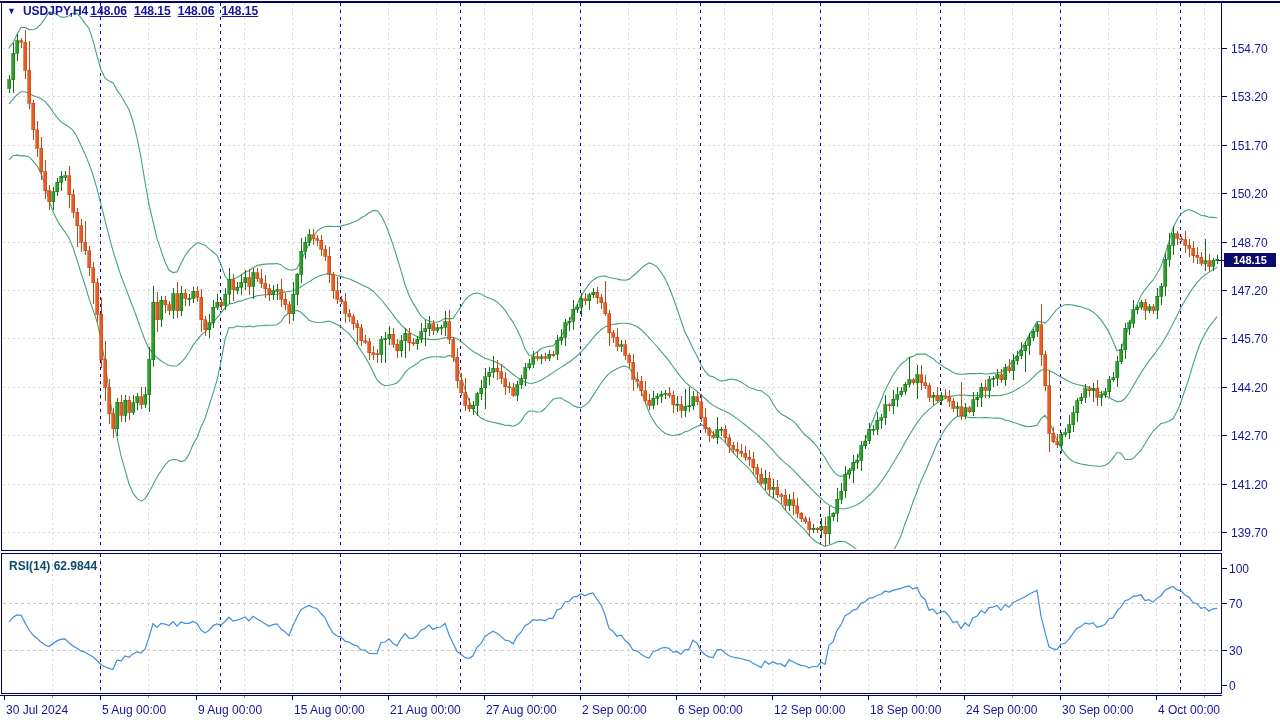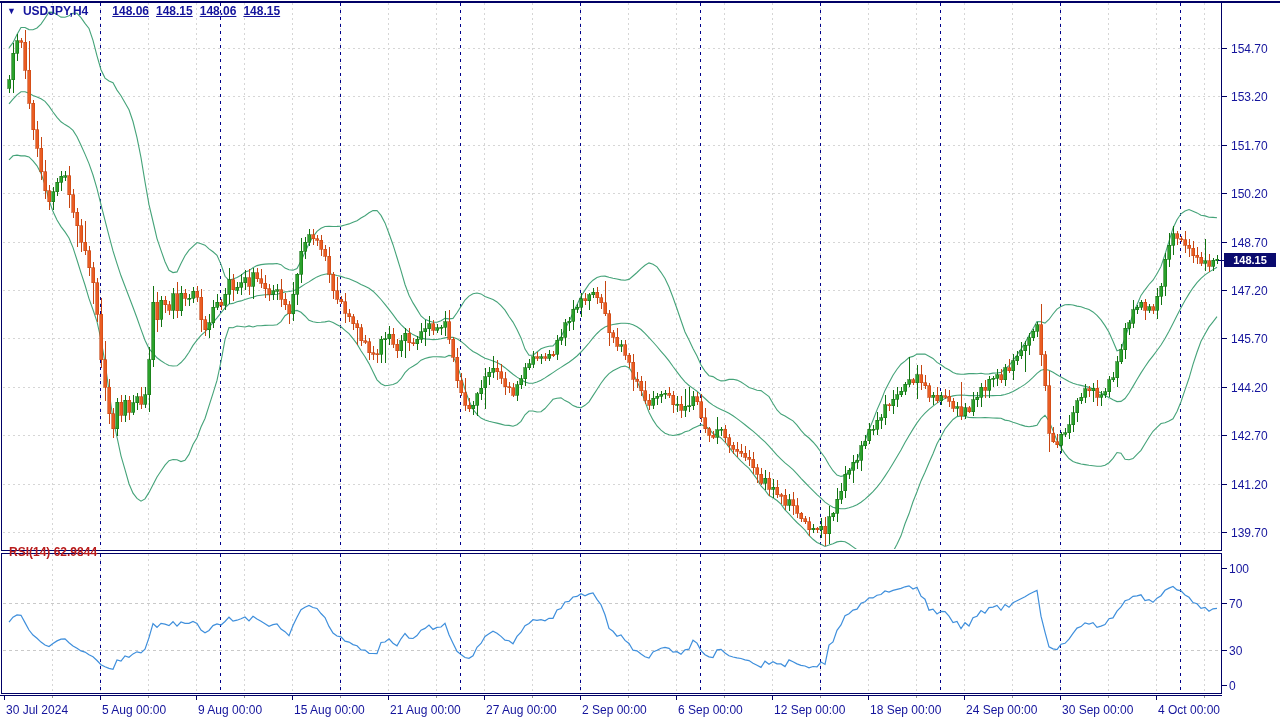--- a/index.html
+++ b/index.html
@@ -2,23 +2,23 @@
 <html><head>
 <meta charset="utf-8">
 <style>
   html,body{margin:0;padding:0;background:#fff;}
   .stage{position:relative;width:1280px;height:720px;background:#ffffff;overflow:hidden;
          font-family:"Liberation Sans", sans-serif;}
   svg{position:absolute;left:0;top:0;}
   .titlebar{position:absolute;left:7px;top:4px;display:flex;align-items:center;
             font-size:12px;font-weight:700;color:#14149c;letter-spacing:0px;white-space:pre;}
   .titlebar .tri{font-size:9px;margin-right:7px;cursor:pointer;}
-  .titlebar .sym{margin-right:24px;}
+  .titlebar .sym{margin-right:2px;}
   .titlebar .q{margin-right:7px;text-decoration:underline;}
-  .rsilabel{position:absolute;left:9px;top:545px;font-size:12px;font-weight:700;color:#b91c1c;}
+  .rsilabel{position:absolute;left:9px;top:559px;font-size:12px;font-weight:700;color:#0c4a6e;}
   .badge{position:absolute;left:1224px;top:253px;width:52px;height:14px;background:#0a0a6e;
          color:#ffffff;font-size:11px;font-weight:700;text-align:center;line-height:14px;}
 </style>
 </head>
 <body>
 
 <div class="stage">
   <svg id="plot" width="1280" height="720">
       <defs>
         <clipPath id="mainClip">

